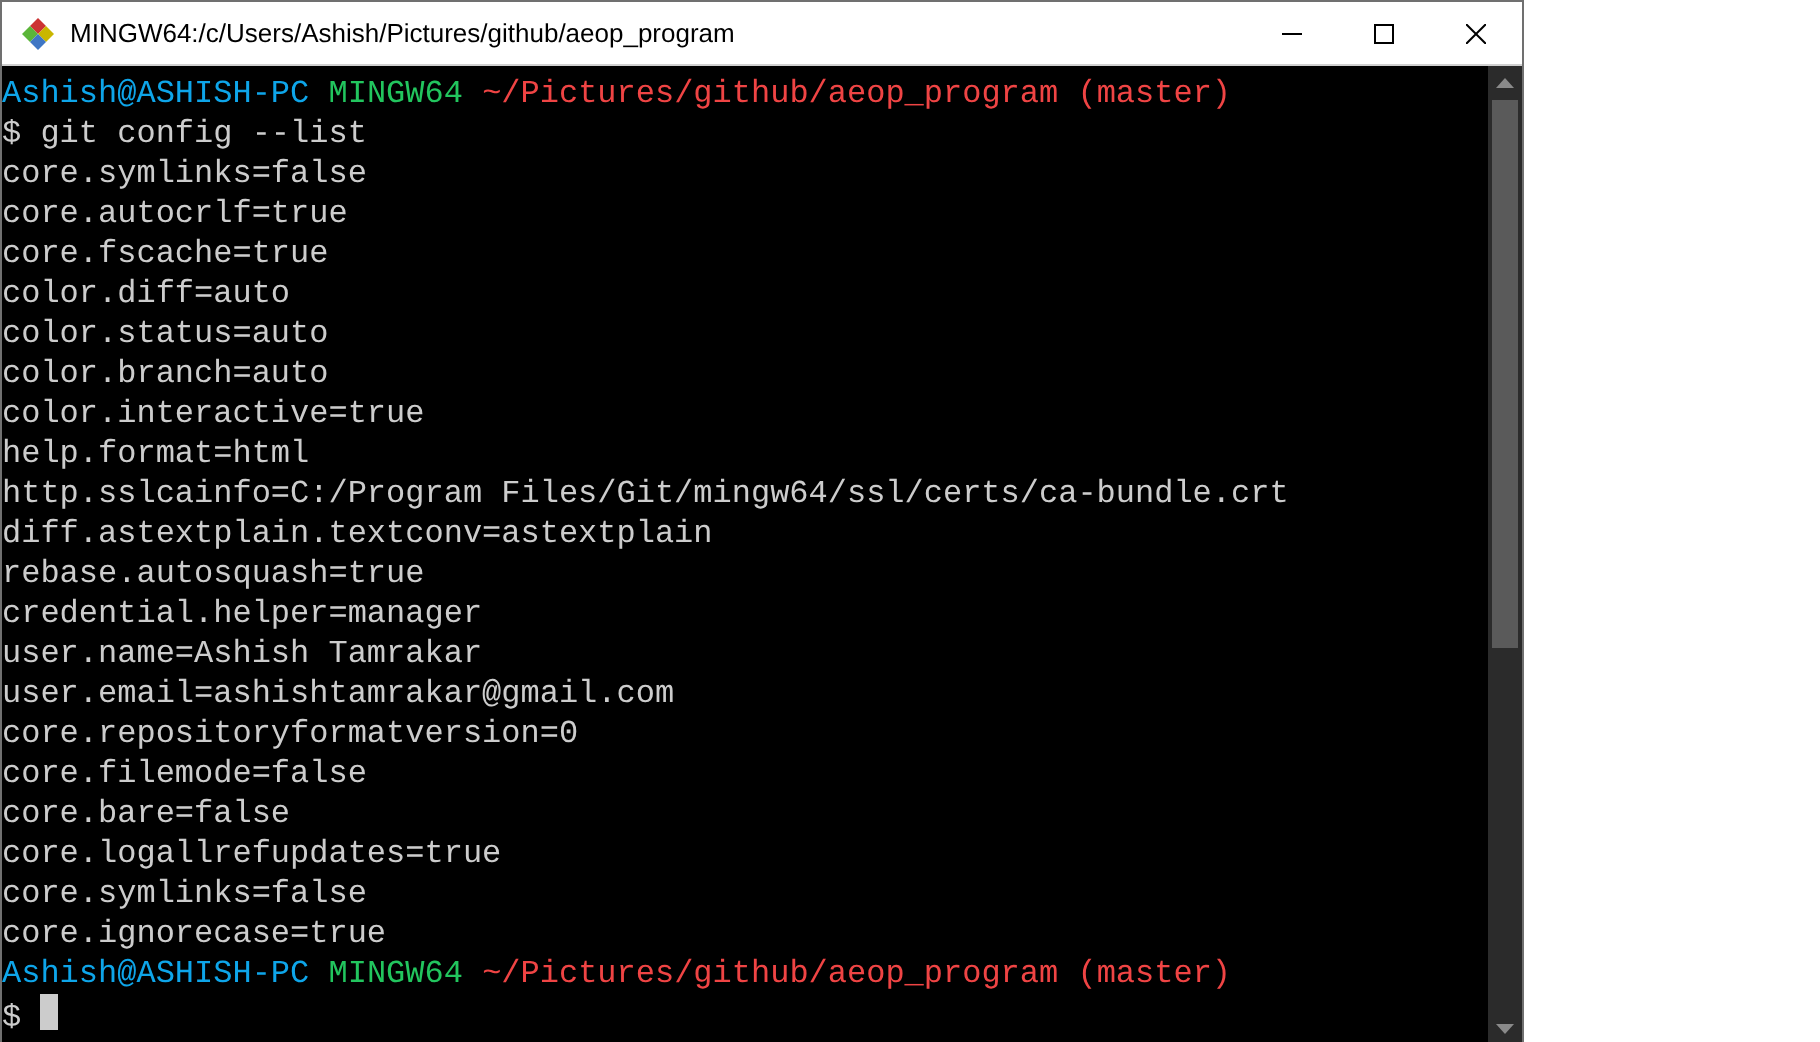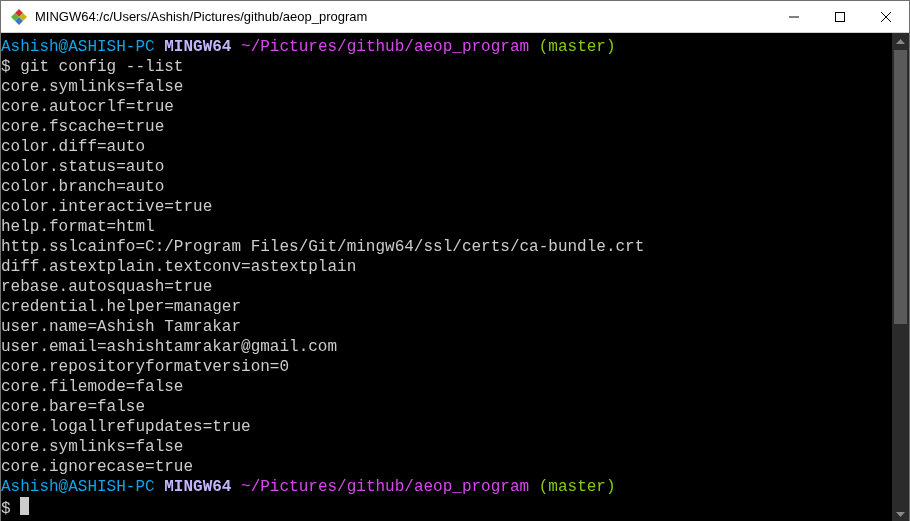--- a/index.html
+++ b/index.html
@@ -1,18 +1,18 @@
 <!DOCTYPE html>
 <html><head>
 <meta charset="utf-8">
 <style>
   * { margin: 0; padding: 0; box-sizing: border-box; }
   html, body { width: 910px; height: 521px; font-family: sans-serif; overflow: hidden; }
   .window {
-    width: 910px; height: 521px;
+    width: 762px; height: 521px;
     display: flex; flex-direction: column;
     border: 1px solid #707070;
     background: #fff;
   }
   
   .titlebar {
     height: 32px;
     display: flex; align-items: center;
     background: #ffffff;
     border-bottom: 1px solid #d0d0d0;
@@ -57,23 +57,23 @@
     color: #c0c0c0;
     font-family: Consolas, "Courier New", monospace;
     font-size: 16px;
     line-height: 20px;
     padding: 4px 0 4px 0;
     white-space: pre;
     overflow: hidden;
   }
   .line { white-space: pre; }
   .fg-green  { color: #0ea5e9; }
-  .fg-magenta{ color: #c4b5fd; font-weight: bold; }
-  .fg-yellow { color: #d946ef; }
-  .fg-cyan   { color: #84cc16; }
+  .fg-magenta{ color: #22c55e; }
+  .fg-yellow { color: #ef4444; }
+  .fg-cyan   { color: #ef4444; }
   .fg-white  { color: #cccccc; }
   .cursor {
     display: inline-block;
     width: 9px; height: 18px;
     background: #cccccc;
     vertical-align: -2px;
     animation: blink 1s steps(1) infinite;
   }
   @keyframes blink { 50% { opacity: 0; } }
 

